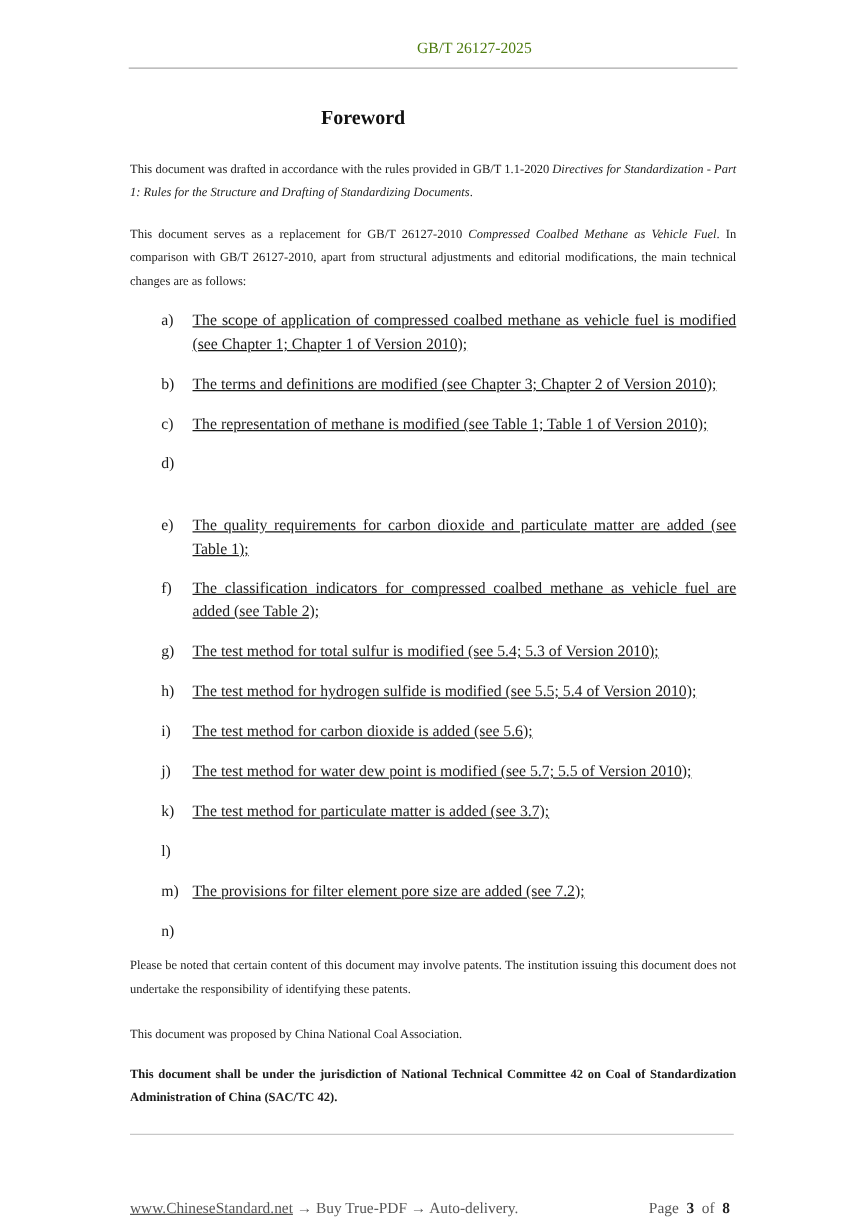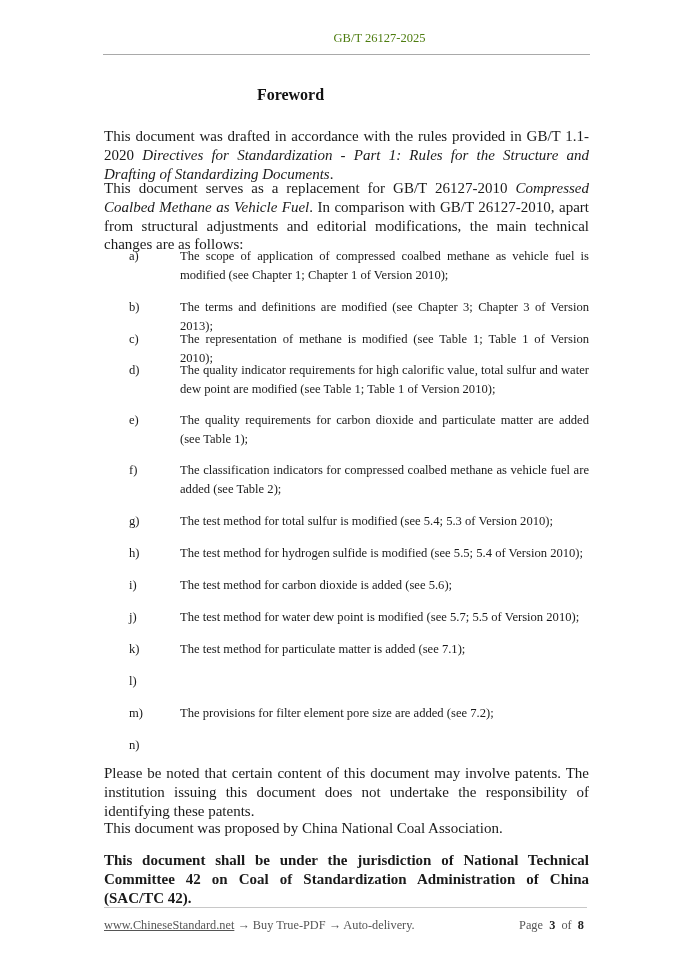--- a/index.html
+++ b/index.html
@@ -40,55 +40,56 @@
       width: 581px;
       text-align: center;
       font-size: 16px;
       font-weight: bold;
       color: #111111;
     }
     .body-text {
       position: absolute;
       left: 104px;
       width: 485px;
-      font-size: 15px;
+      font-size: 10px;
       line-height: 18.8px;
       text-align: justify;
     }
     .para {
       margin: 0;
     }
     .list-item {
       position: absolute;
       left: 104px;
       width: 485px;
       font-size: 12.6px;
       line-height: 18.8px;
     }
     .list-label {
       position: absolute;
       left: 25px;
       top: 0;
     }
     .list-text {
-      margin-left: 76px;
+      margin-left: 50px;
       text-align: justify;
+      text-decoration: underline;
     }
     i { font-style: italic; }
     .footer-rule {
       position: absolute;
       top: 907px;
       left: 104px;
       width: 483px;
       height: 0;
       border-top: 1px solid #c8c8c8;
     }
     .footer {
       position: absolute;
-      top: 918px;
+      top: 959px;
       left: 104px;
       width: 483px;
       font-size: 12.3px;
       color: #555555;
     }
     .footer-link {
       color: #555555;
       text-decoration: underline;
     }
     .footer-page {
@@ -118,29 +119,28 @@
   <p class="para"><span>This document serves as a replacement for GB/T 26127-2010 </span><i>Compressed Coalbed Methane as Vehicle Fuel</i><span>. In comparison with GB/T 26127-2010, apart from structural adjustments and editorial modifications, the main technical changes are as follows:</span></p>
 </div>
 
 <div>
   <div class="list-item" style="top:247px;">
     <span class="list-label">a)</span>
     <div class="list-text">The scope of application of compressed coalbed methane as vehicle fuel is modified (see Chapter 1; Chapter 1 of Version 2010);</div>
   </div>
   <div class="list-item" style="top:298px;">
     <span class="list-label">b)</span>
-    <div class="list-text">The terms and definitions are modified (see Chapter 3; Chapter 3 of Version 2013);</div>
+    <div class="list-text">The terms and definitions are modified (see Chapter 3; Chapter 2 of Version 2010);</div>
   </div>
   <div class="list-item" style="top:330px;">
     <span class="list-label">c)</span>
     <div class="list-text">The representation of methane is modified (see Table 1; Table 1 of Version 2010);</div>
   </div>
   <div class="list-item" style="top:361px;">
     <span class="list-label">d)</span>
-    <div class="list-text">The quality indicator requirements for high calorific value, total sulfur and water dew point are modified (see Table 1; Table 1 of Version 2010);</div>
   </div>
   <div class="list-item" style="top:411px;">
     <span class="list-label">e)</span>
     <div class="list-text">The quality requirements for carbon dioxide and particulate matter are added (see Table 1);</div>
   </div>
   <div class="list-item" style="top:461px;">
     <span class="list-label">f)</span>
     <div class="list-text">The classification indicators for compressed coalbed methane as vehicle fuel are added (see Table 2);</div>
   </div>
   <div class="list-item" style="top:512px;">
@@ -154,21 +154,21 @@
   <div class="list-item" style="top:576px;">
     <span class="list-label">i)</span>
     <div class="list-text">The test method for carbon dioxide is added (see 5.6);</div>
   </div>
   <div class="list-item" style="top:608px;">
     <span class="list-label">j)</span>
     <div class="list-text">The test method for water dew point is modified (see 5.7; 5.5 of Version 2010);</div>
   </div>
   <div class="list-item" style="top:640px;">
     <span class="list-label">k)</span>
-    <div class="list-text">The test method for particulate matter is added (see 7.1);</div>
+    <div class="list-text">The test method for particulate matter is added (see 3.7);</div>
   </div>
   <div class="list-item" style="top:672px;">
     <span class="list-label">l)</span>
   </div>
   <div class="list-item" style="top:704px;">
     <span class="list-label">m)</span>
     <div class="list-text">The provisions for filter element pore size are added (see 7.2);</div>
   </div>
   <div class="list-item" style="top:736px;">
     <span class="list-label">n)</span>

